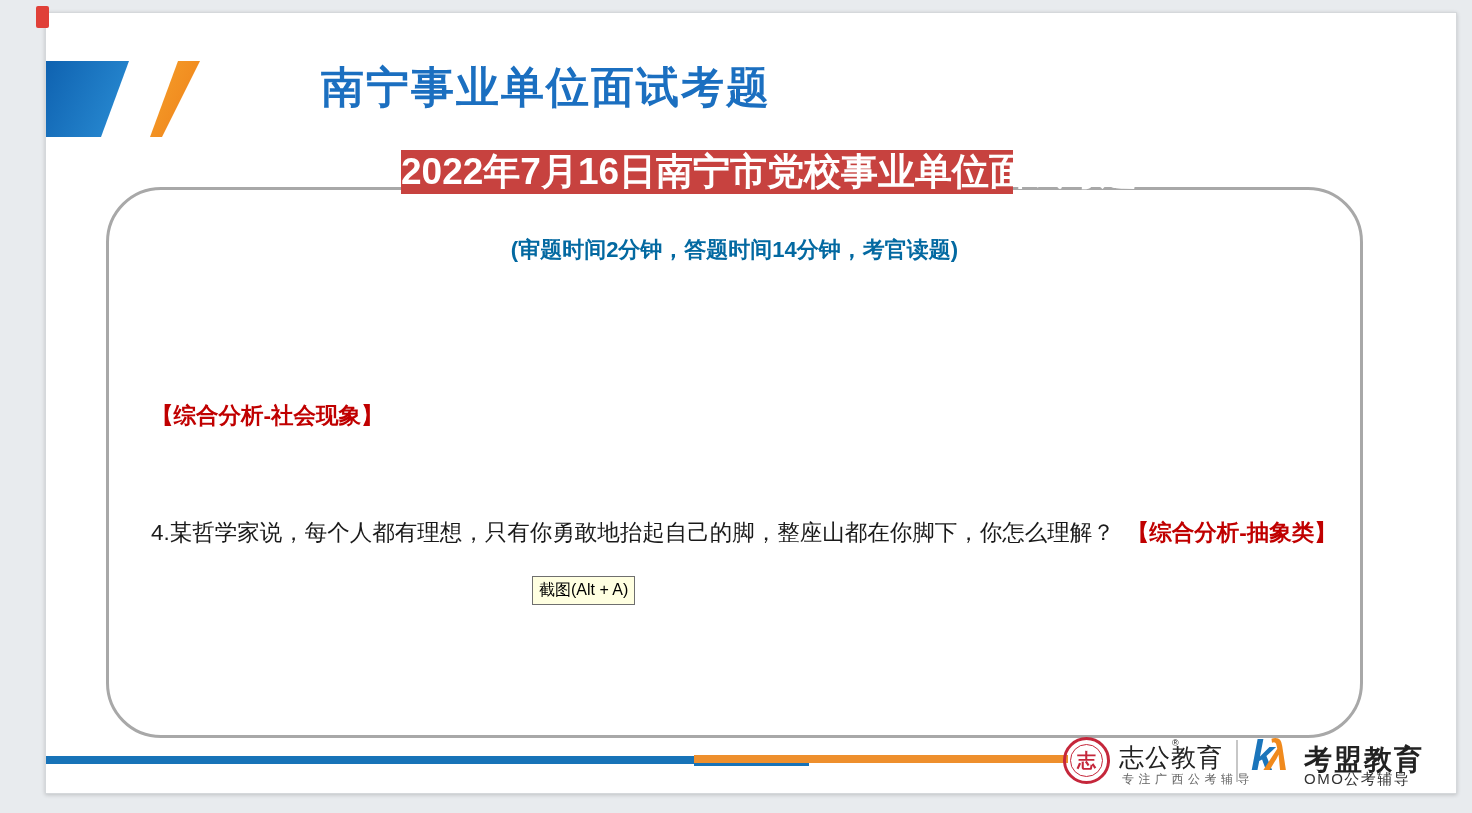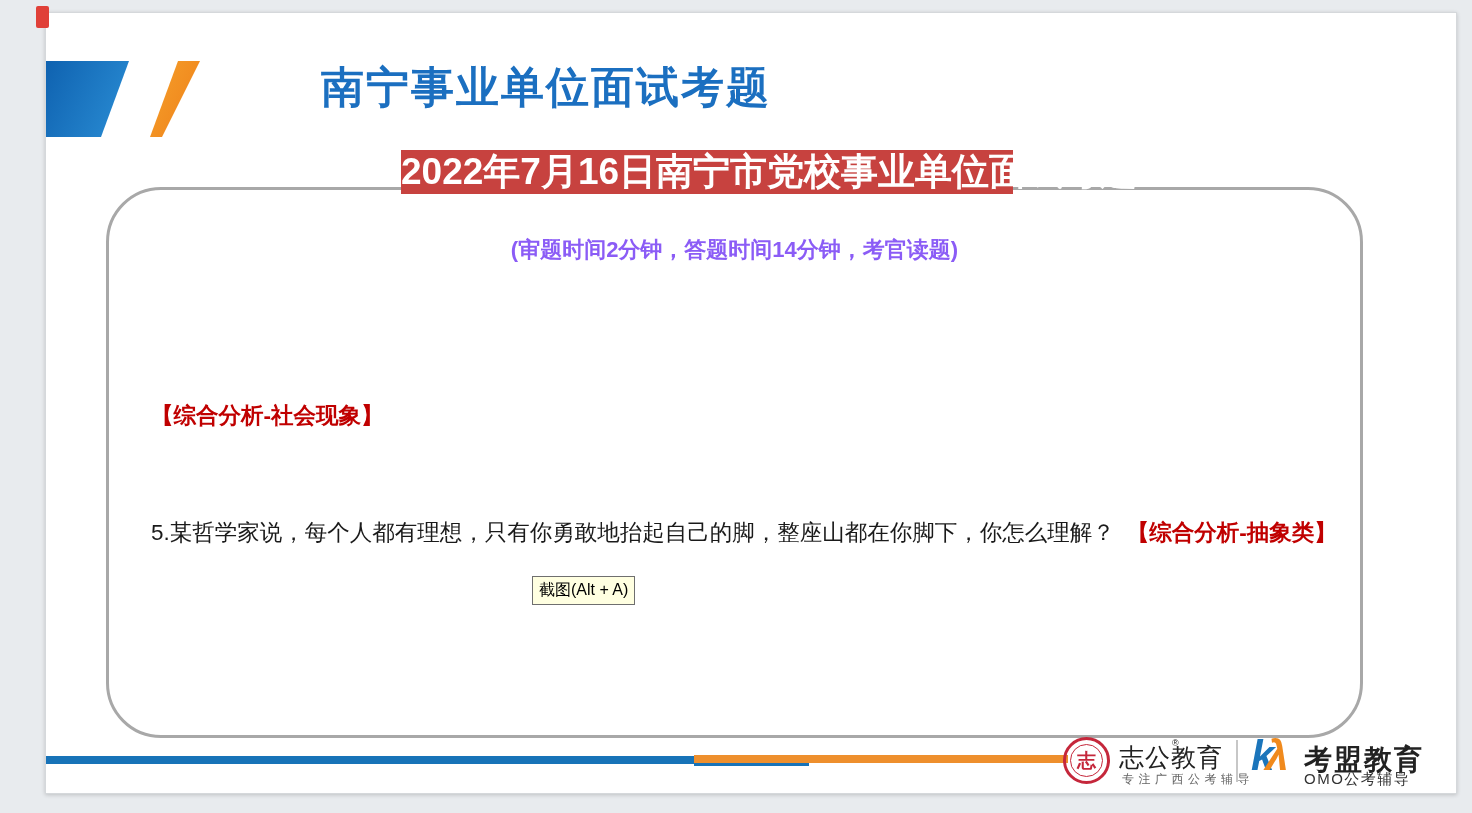--- a/index.html
+++ b/index.html
@@ -62,21 +62,21 @@
     width: 612px; height: 44px;
     background: #C7423F;
     color: #FFFFFF; font-size: 37px; font-weight: bold;
     text-align: center; line-height: 44px; white-space: nowrap;
     z-index: 5;
   }
 
   .meta-line {
     position: absolute; left: 60px; top: 222px; width: 1257px;
     text-align: center;
-    font-size: 22px; font-weight: bold; color: #8b5cf6;
+    font-size: 22px; font-weight: bold; color: #0369a1;
     white-space: nowrap;
   }
 
   .q-row {
     position: absolute; left: 105px;
     font-size: 22.5px; color: #1A1A1A; white-space: nowrap;
   }
   .q-row .tag {
     color: #C00000; font-weight: bold; margin-left: 12px;
   }
@@ -172,21 +172,21 @@
     <div class="meta-line">(审题时间2分钟，答题时间14分钟，考官读题)</div>
 
 
 
     <div class="q-row row-2">
       <span class="tag" style="margin-left:0">【综合分析-社会现象】</span>
     </div>
 
 
     <div class="q-row row-4">
-      <span class="q-text">5.某哲学家说，每个人都有理想，只有你勇敢地抬起自己的脚，整座山都在你脚下，你怎么理解？</span><span class="tag">【综合分析-抽象类】</span>
+      <span class="q-text">4.某哲学家说，每个人都有理想，只有你勇敢地抬起自己的脚，整座山都在你脚下，你怎么理解？</span><span class="tag">【综合分析-抽象类】</span>
     </div>
 
     <div class="capture-tooltip">截图(Alt + A)</div>
 
     <div class="bar bar-blue"></div>
     <div class="bar bar-orange"></div>
     <div class="bar bar-sliver"></div>
 
     <div class="seal">
       <div class="seal-inner">志</div>

